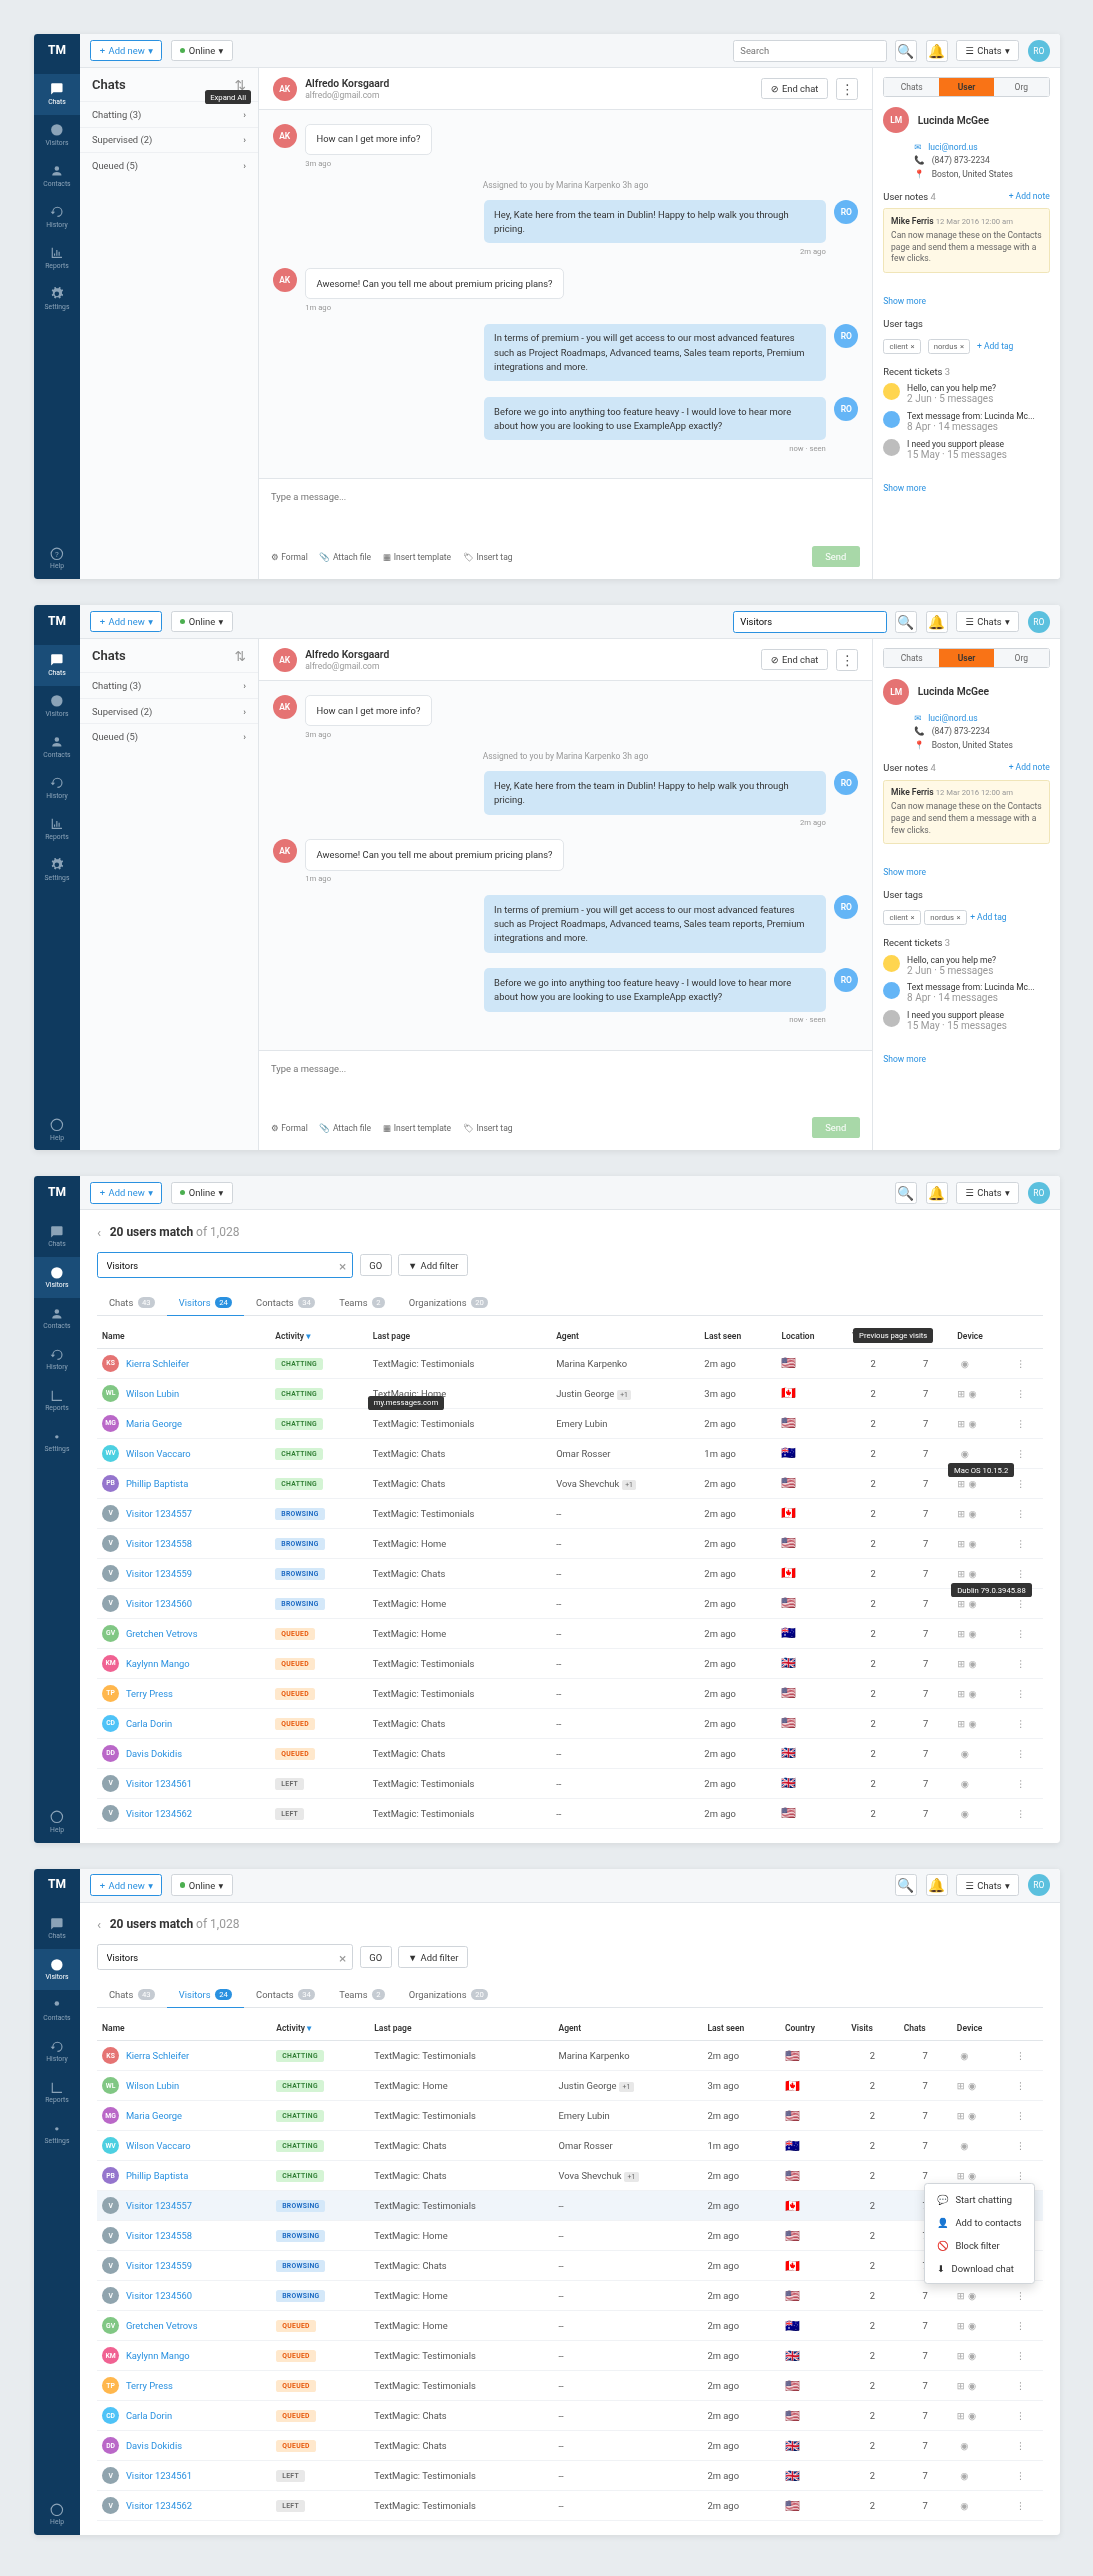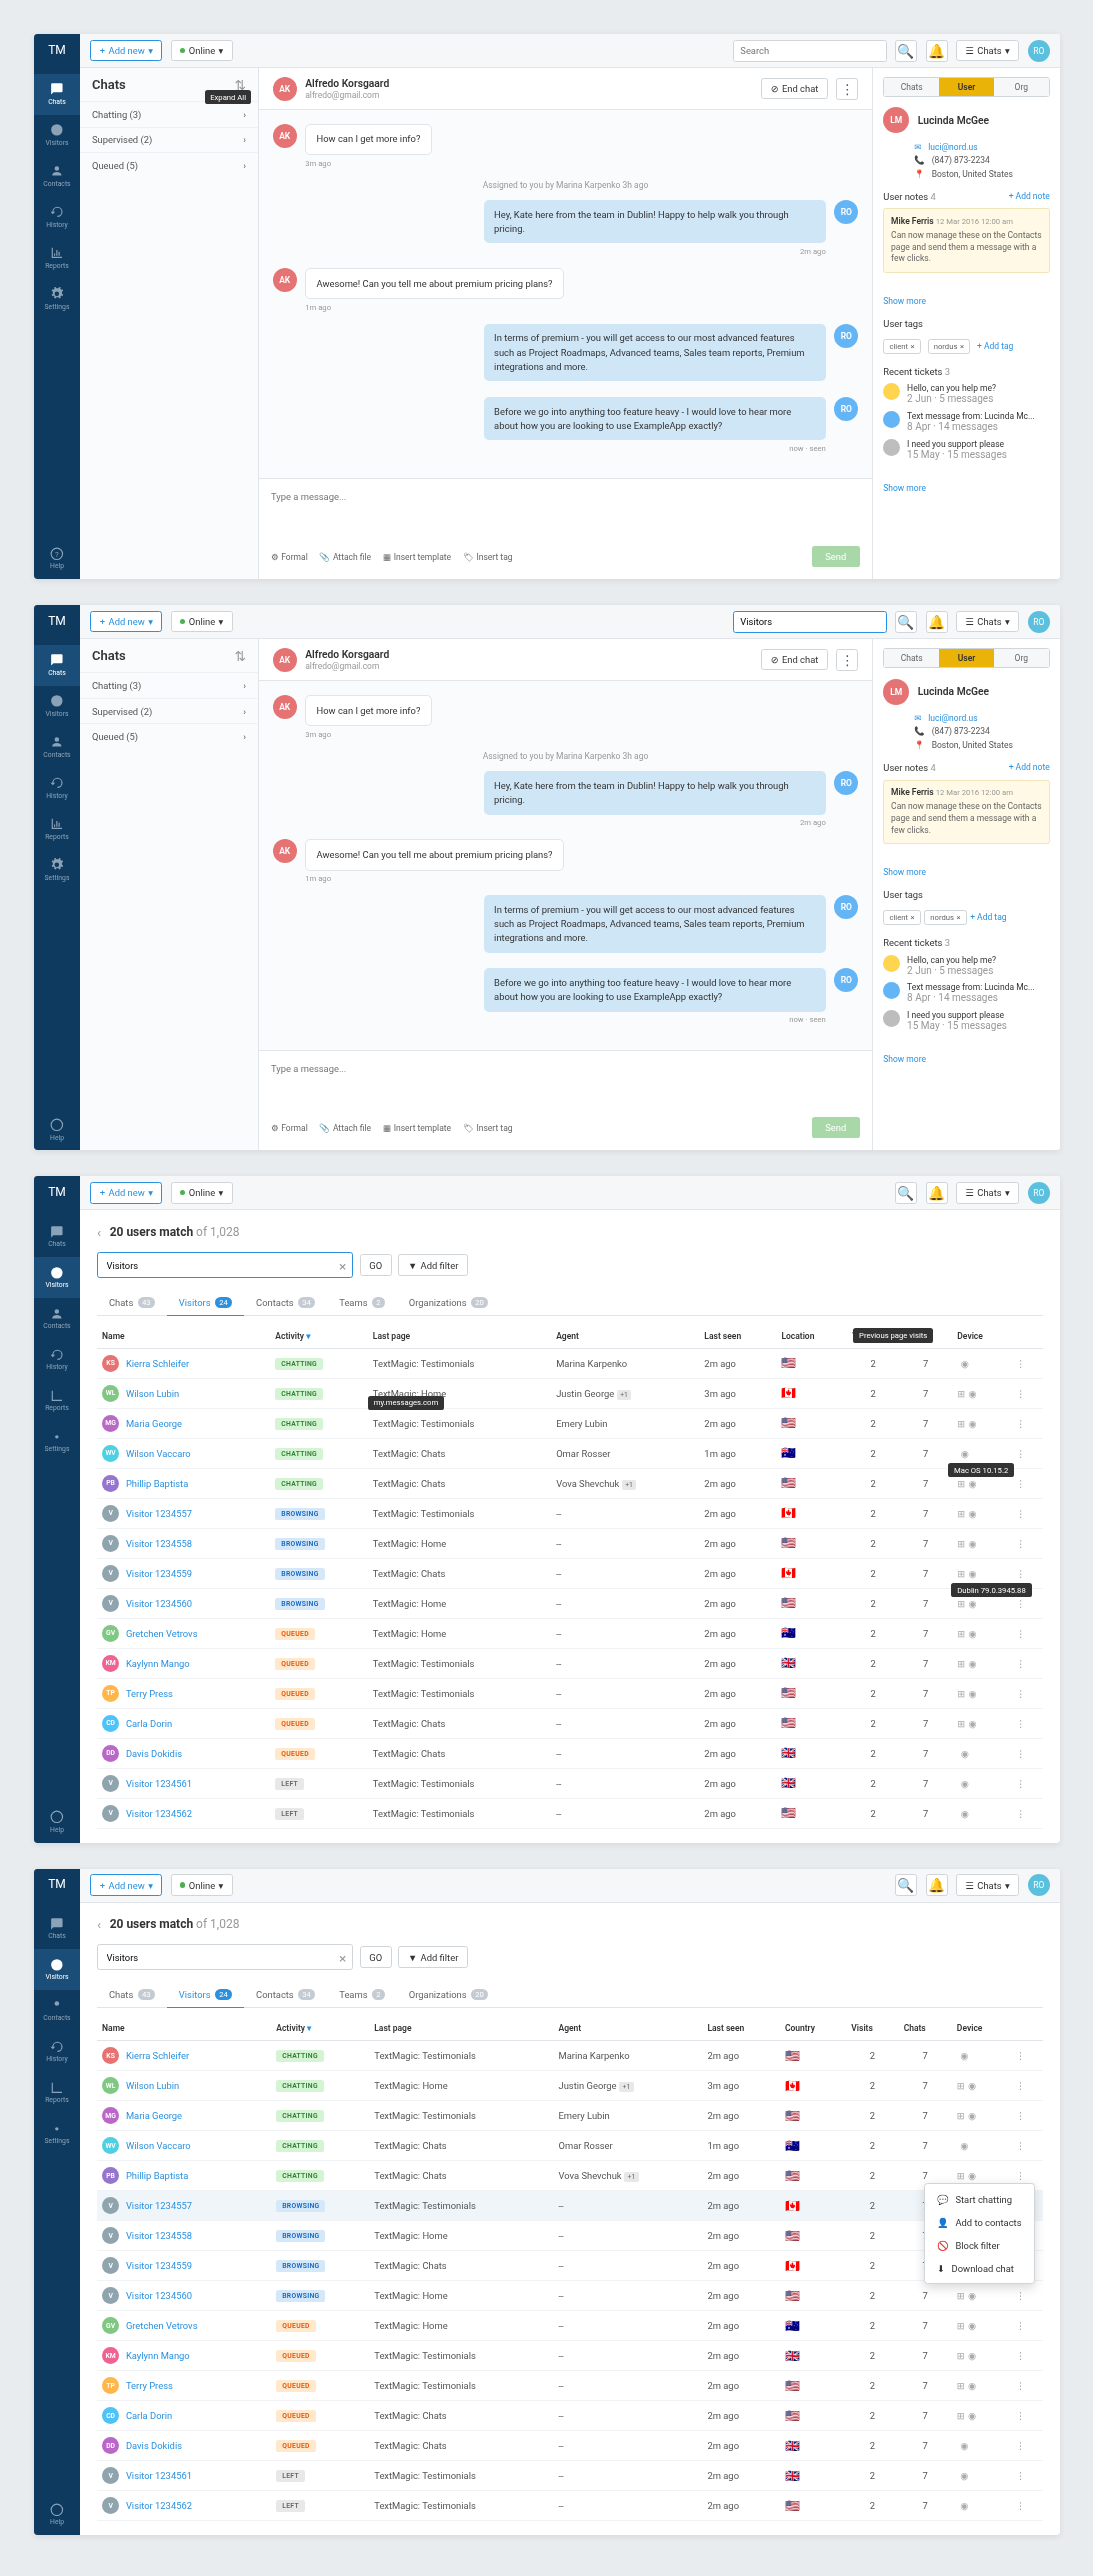--- a/index.html
+++ b/index.html
@@ -1,19 +1,19 @@
 <!DOCTYPE html>
 <html style="font-size:13.7px"><head>
 <meta charset="utf-8">
 <style>
 *{box-sizing:border-box;margin:0;padding:0;font-family:-apple-system,BlinkMacSystemFont,"Segoe UI",Roboto,sans-serif}
 body{background:#e8ecef;padding:34px}
 .panel{width:1026px;margin:0 auto 26px;background:#fff;border-radius:3.4px;overflow:hidden;box-shadow:0 1.7px 6.8px rgba(0,0,0,.08);display:flex}
 .sidebar{width:46px;background:#0f3a5f;display:flex;flex-direction:column;align-items:center;padding-top:8.5px}
-.logo{color:#fff;font-weight:400;font-size:12px;margin-bottom:17px}
+.logo{color:#fff;font-weight:700;font-size:12px;margin-bottom:17px}
 .nav-item{width:100%;height:41px;display:flex;flex-direction:column;align-items:center;justify-content:center;color:#8ba3b8;font-size:6.8px;cursor:pointer}
 .nav-item.active{background:#1a4d78;color:#fff}
 .nav-item svg{width:13.7px;height:13.7px;margin-bottom:1.7px}
 .nav-spacer{flex:1}
 .main{flex:1;display:flex;flex-direction:column}
 .topbar{height:34px;background:#f5f7f9;border-bottom:0.9px solid #e1e5e9;display:flex;align-items:center;padding:0 10.3px;gap:8.5px}
 .btn{padding:4.3px 8.5px;border:0.9px solid #d0d5da;border-radius:2.6px;background:#fff;font-size:9.4px;cursor:pointer;display:inline-flex;align-items:center;gap:3.4px;color:#333}
 .btn-primary{border-color:#2a91e0;color:#2a91e0}
 .status-dot{width:5.1px;height:5.1px;border-radius:50%;background:#4caf50}
 .spacer{flex:1}
@@ -42,21 +42,21 @@
 .msg-meta{font-size:7.7px;color:#999;margin-top:3.4px}
 .sys-msg{text-align:center;font-size:8.5px;color:#999;margin:10.3px 0}
 .composer{padding:12px;background:#fff;border-top:0.9px solid #e1e5e9}
 .composer textarea{width:100%;border:none;resize:none;font-size:9.4px;height:43px;outline:none;color:#999}
 .composer-bar{display:flex;align-items:center;gap:12px;margin-top:8.5px}
 .composer-action{font-size:8.5px;color:#666;cursor:pointer;display:flex;align-items:center;gap:2.6px}
 .send-btn{padding:5.1px 13.7px;background:#a8d8a8;border:none;border-radius:2.6px;color:#fff;font-size:9.4px;cursor:pointer}
 .details{width:188px;border-left:0.9px solid #e1e5e9;background:#fff;padding:8.5px 10.3px}
 .tabs{display:flex;gap:0;border:0.9px solid #d0d5da;border-radius:2.6px;margin-bottom:10.3px}
 .tab{flex:1;text-align:center;padding:4.3px 0;font-size:8.5px;cursor:pointer;color:#666}
-.tab.active{background:#eab308;color:#333;font-weight:600}
+.tab.active{background:#f97316;color:#333;font-weight:600}
 .tab:not(.active){background:#f5f7f9}
 .contact-row{display:flex;align-items:center;gap:8.5px;margin-bottom:8.5px}
 .av-lg{width:26px;height:26px;background:#e57373}
 .contact-name{font-size:10.3px;font-weight:600;color:#333}
 .info-line{display:flex;gap:6.8px;font-size:8.5px;color:#555;margin:3.4px 0 3.4px 31px;align-items:center}
 .info-line.link{color:#2a91e0}
 .section-head{display:flex;justify-content:space-between;align-items:center;margin:12px 0 6.8px;font-size:9.4px;color:#333}
 .section-head .link{color:#2a91e0;font-size:8.5px;cursor:pointer}
 .note-box{background:#fff9e6;border:0.9px solid #f0e5b8;padding:6.8px;border-radius:2.6px;font-size:8.5px}
 .note-author{font-weight:600;color:#333}

